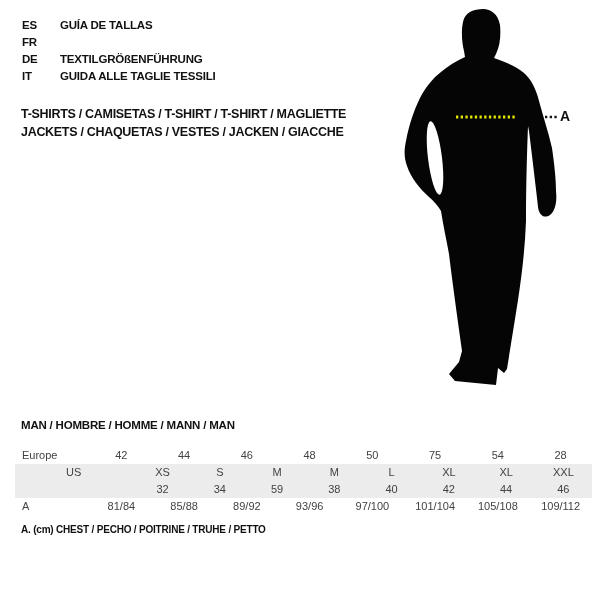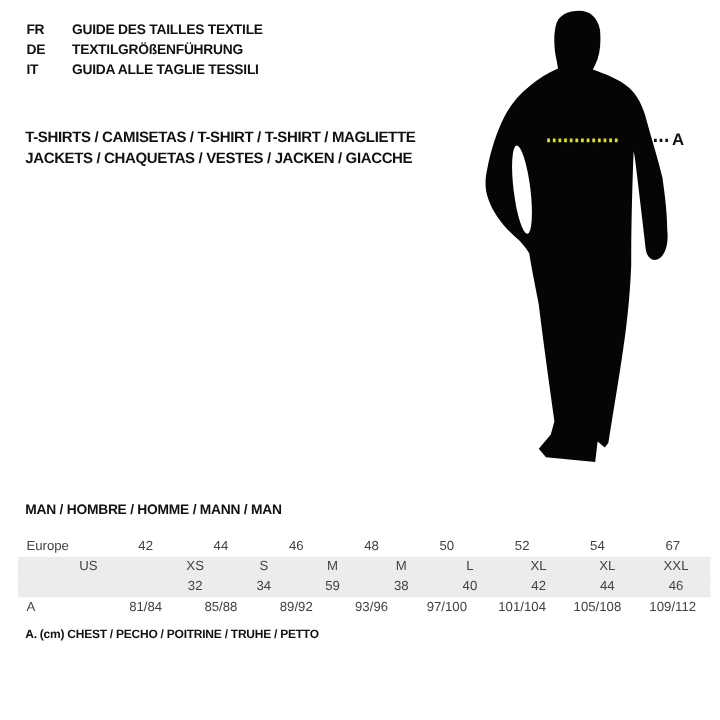--- a/index.html
+++ b/index.html
@@ -36,22 +36,25 @@
   
   .footnote{position:absolute;left:21px;top:524px;font-size:10px;font-weight:700;letter-spacing:-0.2px;}
 </style>
 </head>
 <body>
 
 <div class="canvas" style="--header-bg: #c3c3c3; --row-shaded-bg: #ececec; --silhouette: #050505; --dash-yellow: #e3e800; --dash-black: #151515;">
 
   <div class="lang-list" id="lang-list">
       <div class="lang-row">
+        <span class="lang-code">ES</span>
+        <span class="lang-label">GUÍA DE TALLAS</span>
+      </div>
+      <div class="lang-row">
         <span class="lang-code">FR</span>
-        <span class="lang-label">GUIDE DES TAILLES TEXTILE</span>
       </div>
       <div class="lang-row">
         <span class="lang-code">DE</span>
         <span class="lang-label">TEXTILGRÖßENFÜHRUNG</span>
       </div>
       <div class="lang-row">
         <span class="lang-code">IT</span>
         <span class="lang-label">GUIDA ALLE TAGLIE TESSILI</span>
       </div>
     </div>
@@ -110,23 +113,23 @@
 
   <div class="size-table">
     <div id="table-rows">
         <div class="t-row">
           <span class="t-label">Europe</span>
           <span class="t-cell">42</span>
           <span class="t-cell">44</span>
           <span class="t-cell">46</span>
           <span class="t-cell">48</span>
           <span class="t-cell">50</span>
-          <span class="t-cell">52</span>
+          <span class="t-cell">75</span>
           <span class="t-cell">54</span>
-          <span class="t-cell">67</span>
+          <span class="t-cell">28</span>
         </div>
         <div class="t-row shaded">
           <span class="t-label">US</span>
           <span class="t-cell">XS</span>
           <span class="t-cell">S</span>
           <span class="t-cell">M</span>
           <span class="t-cell">M</span>
           <span class="t-cell">L</span>
           <span class="t-cell">XL</span>
           <span class="t-cell">XL</span>

